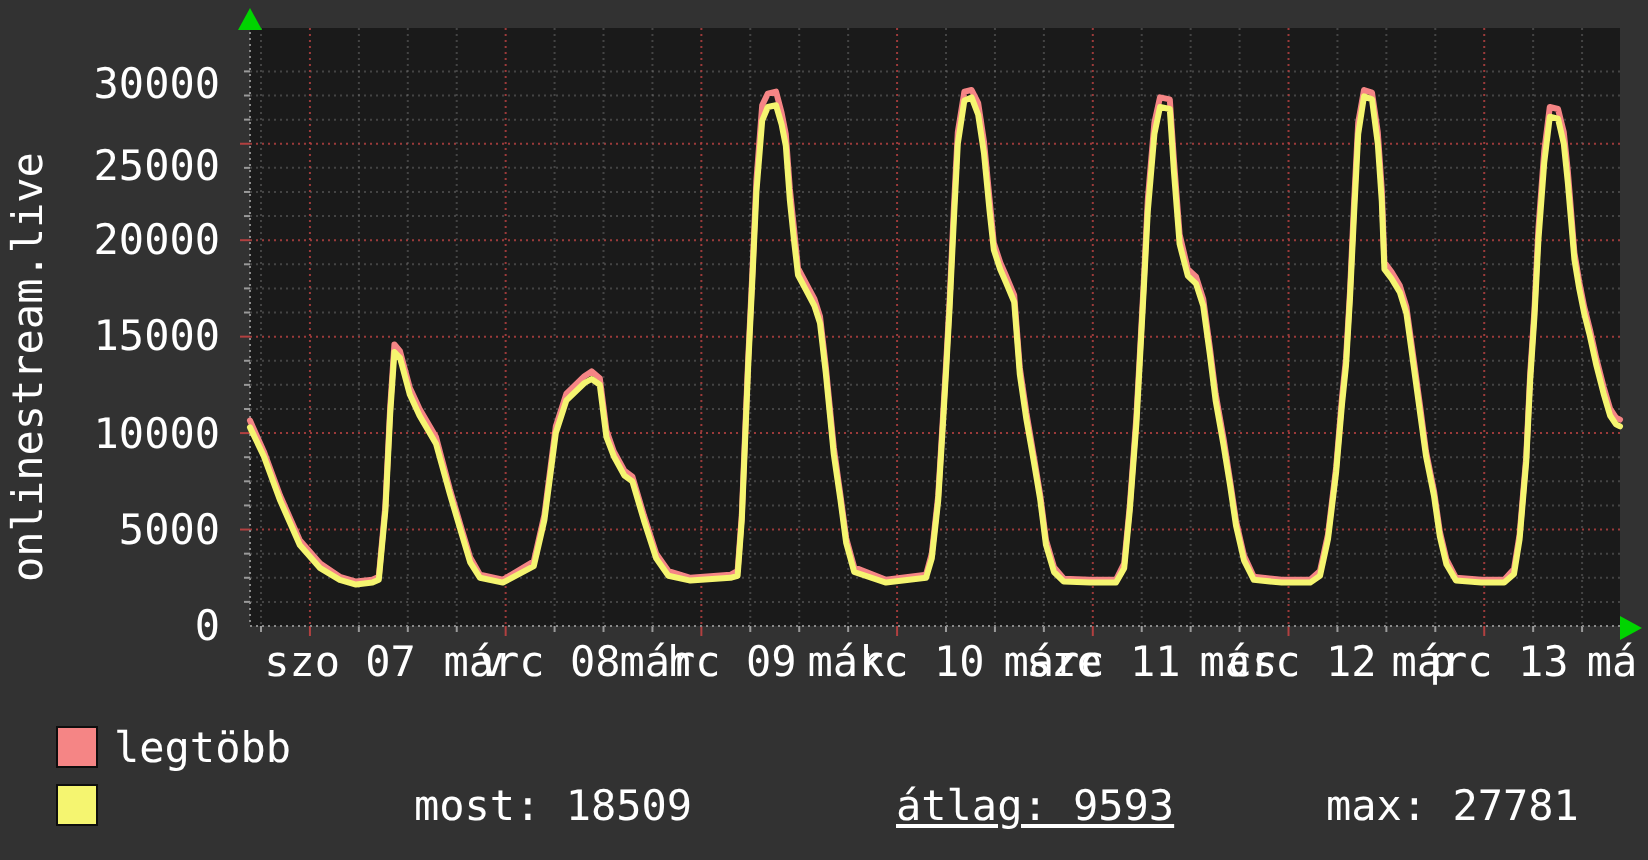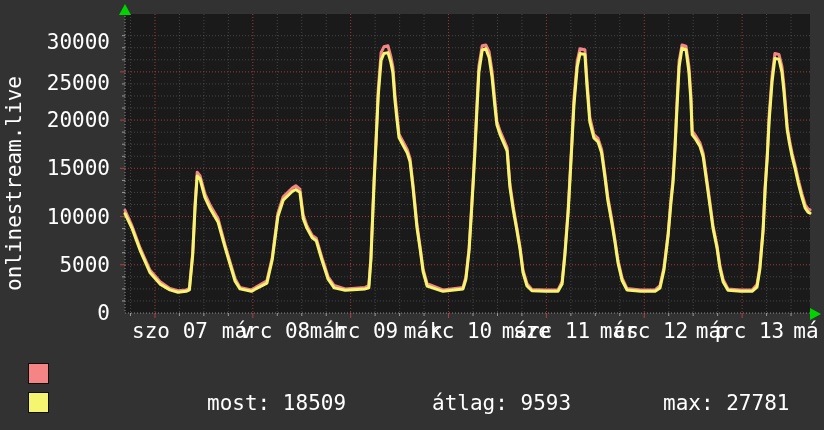--- a/index.html
+++ b/index.html
@@ -154,21 +154,22 @@
       <div class="lbl xlab" style="left: 644px;">márc 12</div>
       <div class="lbl xlab" style="left: 740px;">márc 13</div>
       <div class="lbl xlab" style="left: 806px;">má</div>
       <div class="lbl xlab" style="left: 246px;">v</div>
       <div class="lbl xlab" style="left: 340px;">h</div>
       <div class="lbl xlab" style="left: 436px;">k</div>
       <div class="lbl xlab" style="left: 532px;">sze</div>
       <div class="lbl xlab" style="left: 626px; text-align: right;">cs</div>
       <div class="lbl xlab" style="left: 721px;">p</div>
       <div class="lbl " style="left: 207px; top: 391px;">most: 18509</div>
-      <div class="lbl " style="left: 432px; top: 391px;">átlag: 9593</div>
+      <div class="lbl " style="left: 448px; top: 391px; text-decoration: underline;">átlag: 9593</div>
       <div class="lbl " style="left: 663px; top: 391px;">max: 27781</div>
     </div>
 
   <span class="sw" style="left: 28px; top: 363px; background: rgb(245, 133, 133);" id="sw0"></span>
+  <div class="lbl" style="left:57px;top:362px">legtöbb</div>
 
   <span class="sw" style="left: 28px; top: 392px; background: rgb(245, 245, 112);" id="sw1"></span>
 
 </div>
 
 </body></html>

